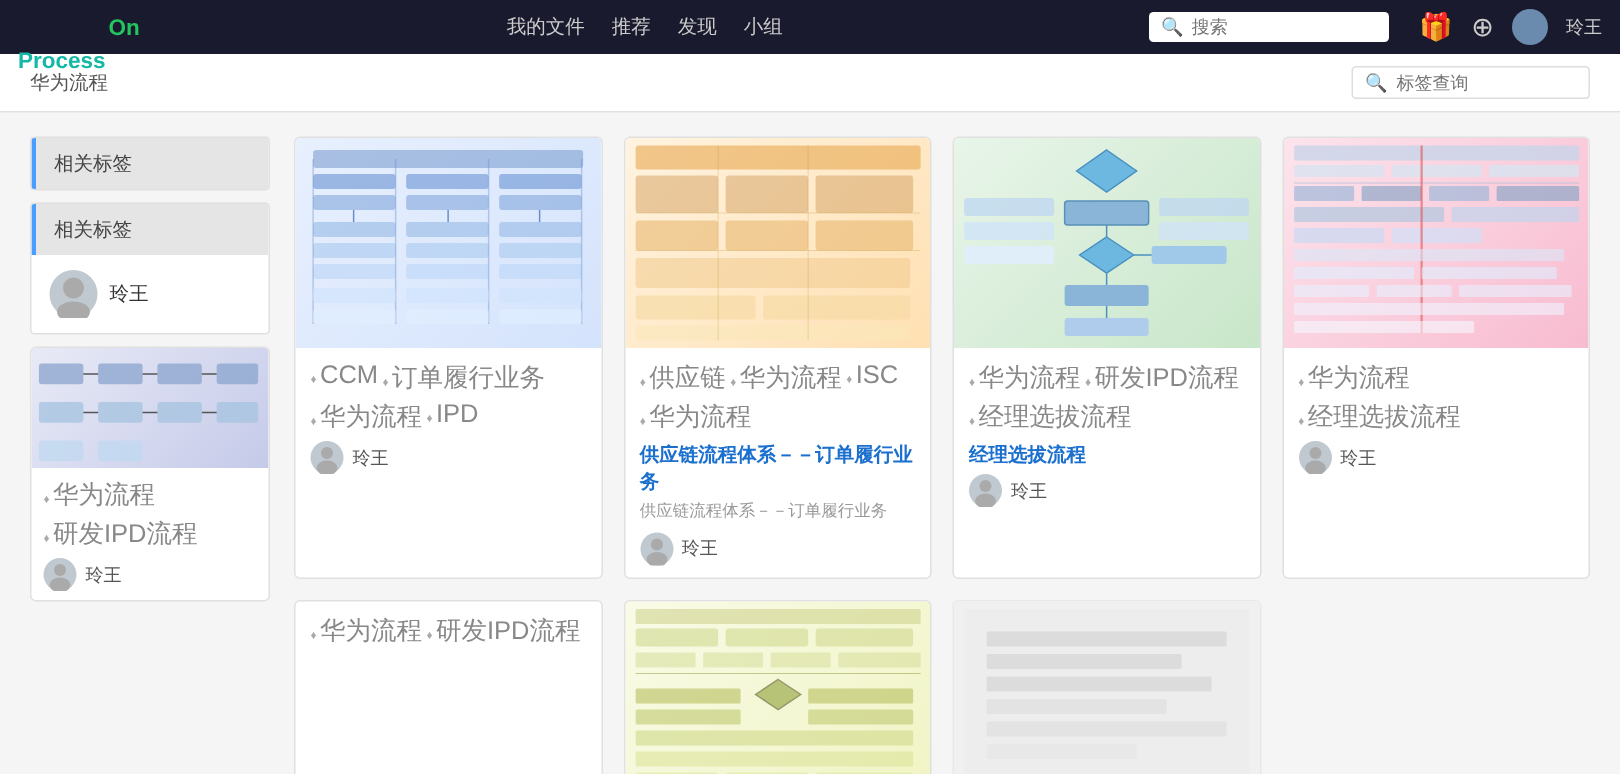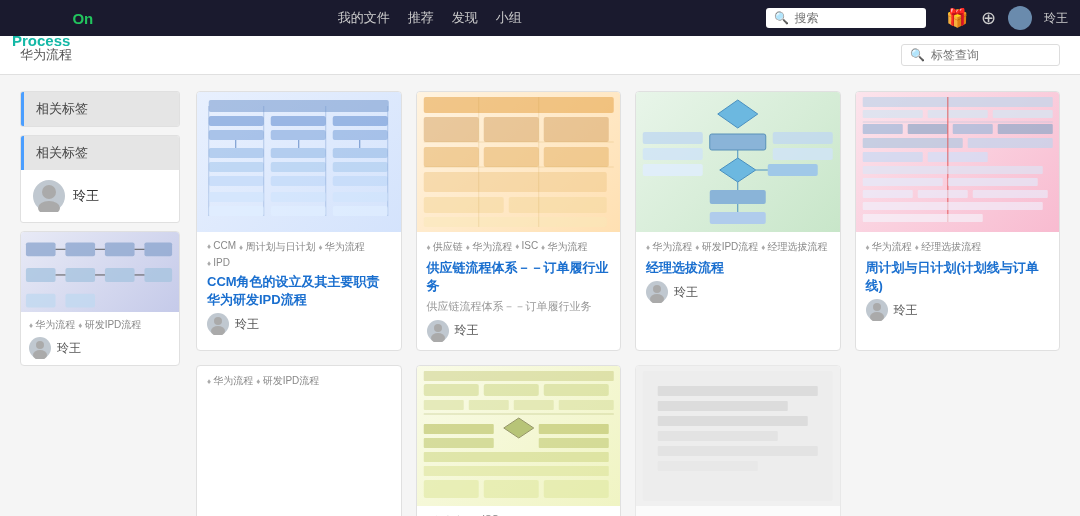--- a/index.html
+++ b/index.html
@@ -176,21 +176,21 @@
     .card-body {
       padding: 8px 10px;
     }
     .card-tags {
       display: flex;
       flex-wrap: wrap;
       gap: 3px;
       margin-bottom: 5px;
     }
     .card-tag {
-      font-size: 10px;
+      font-size: 17px;
       color: #888;
     }
     .card-tag::before { content: '♦ '; font-size: 8px; color: #aaa; }
     .card-title {
       font-size: 13px;
       color: #1a6fcf;
       font-weight: bold;
       margin-bottom: 4px;
       line-height: 1.4;
     }
@@ -372,25 +372,24 @@
           <rect x="72" y="100" width="55" height="10" rx="2" fill="#d0e4fc" opacity="0.7"></rect>
           <rect x="134" y="100" width="55" height="10" rx="2" fill="#d0e4fc" opacity="0.7"></rect>
           <rect x="10" y="114" width="55" height="10" rx="2" fill="#e0eeff" opacity="0.7"></rect>
           <rect x="72" y="114" width="55" height="10" rx="2" fill="#e0eeff" opacity="0.7"></rect>
           <rect x="134" y="114" width="55" height="10" rx="2" fill="#e0eeff" opacity="0.7"></rect>
         </svg>
       </div>
       <div class="card-body">
         <div class="card-tags">
           <span class="card-tag">CCM</span>
-          <span class="card-tag">周计划与日计划</span>
+          <span class="card-tag">订单履行业务</span>
           <span class="card-tag">华为流程</span>
           <span class="card-tag">IPD</span>
         </div>
-        <div class="card-title">CCM角色的设立及其主要职责华为研发IPD流程</div>
         <div class="card-author">
           <div class="card-avatar">
             <svg viewBox="0 0 22 22" width="22" height="22">
                 <circle cx="11" cy="8" r="4" fill="#aaa"></circle>
                 <ellipse cx="11" cy="18" rx="7" ry="5" fill="#aaa"></ellipse>
               </svg>
           </div>
           <span class="card-author-name">玲王</span>
         </div>
       </div>
@@ -507,21 +506,20 @@
           <rect x="115" y="98" width="75" height="8" rx="1" fill="#e8f0ff" opacity="0.6"></rect>
           <rect x="5" y="110" width="180" height="8" rx="1" fill="#f0f4ff" opacity="0.6"></rect>
           <rect x="5" y="122" width="120" height="8" rx="1" fill="#f5f8ff" opacity="0.6"></rect>
         </svg>
       </div>
       <div class="card-body">
         <div class="card-tags">
           <span class="card-tag">华为流程</span>
           <span class="card-tag">经理选拔流程</span>
         </div>
-        <div class="card-title">周计划与日计划(计划线与订单线)</div>
         <div class="card-author">
           <div class="card-avatar">
             <svg viewBox="0 0 22 22" width="22" height="22">
                 <circle cx="11" cy="8" r="4" fill="#aaa"></circle>
                 <ellipse cx="11" cy="18" rx="7" ry="5" fill="#aaa"></ellipse>
               </svg>
           </div>
           <span class="card-author-name">玲王</span>
         </div>
       </div>

